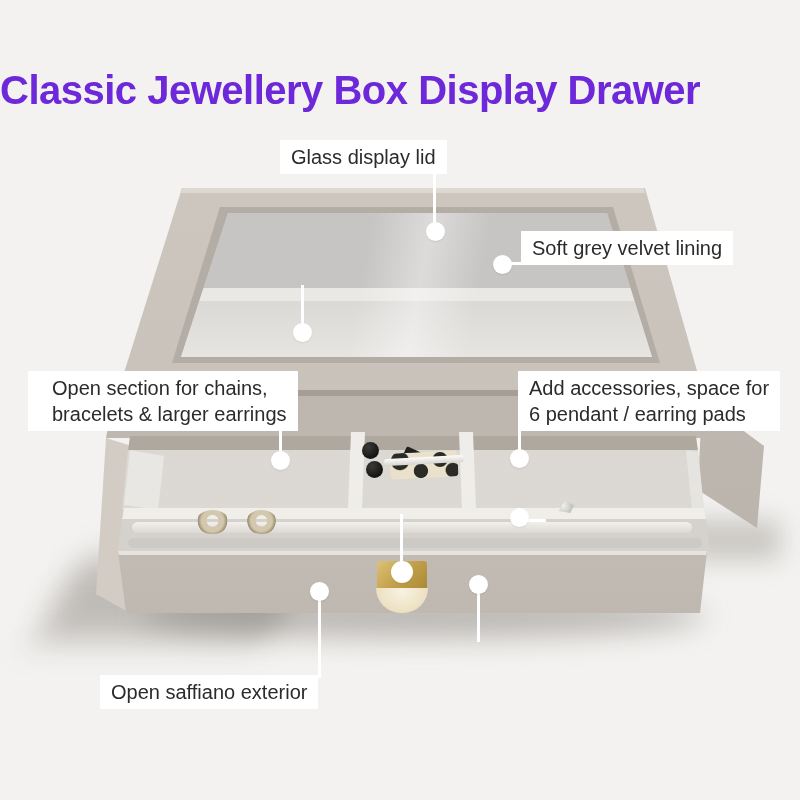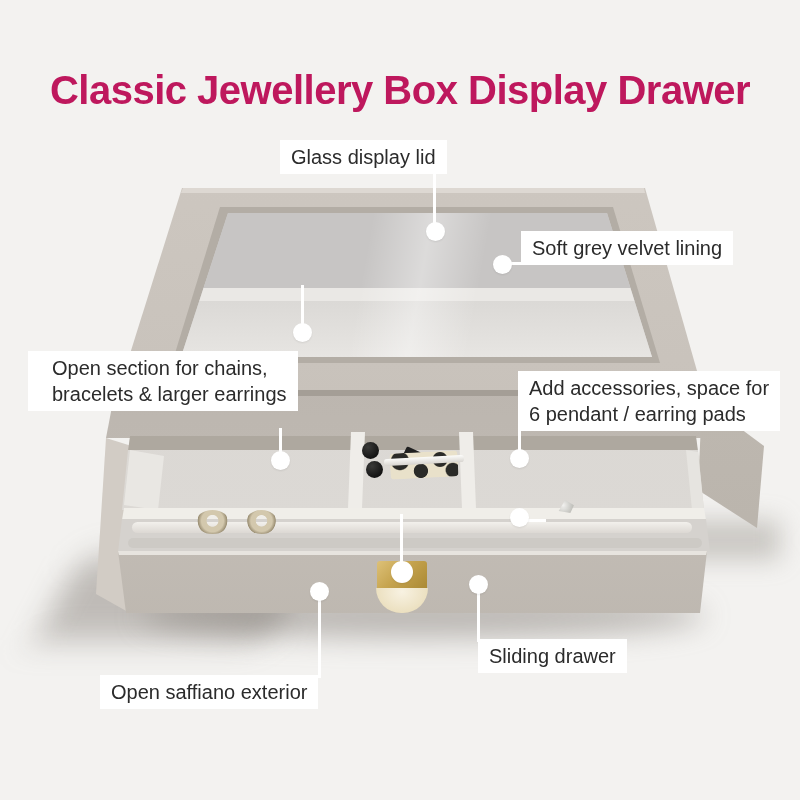--- a/index.html
+++ b/index.html
@@ -4,22 +4,22 @@
 <style>
   html,body{margin:0;padding:0;background:#e9e8e6;}
   #stage{
     position:relative;width:800px;height:800px;margin:0 auto;
     background:#f3f2f0;overflow:hidden;
     font-family:"Liberation Sans",sans-serif;
   }
   .abs{position:absolute;}
   
   #title{
-    left:0;top:68px;width:800px;text-align:center;
-    font-size:40px;font-weight:700;letter-spacing:-0.5px;color:#be185d;
+    left:0;top:68px;width:800px;text-align:left;
+    font-size:40px;font-weight:700;letter-spacing:-0.5px;color:#6d28d9;
   }
   
   .part{position:absolute;inset:0;width:800px;height:800px;}
   .hatch{
     background-image:
       repeating-linear-gradient(45deg, rgba(255,255,255,.07) 0 1px, rgba(0,0,0,0) 1px 3px),
       repeating-linear-gradient(-45deg, rgba(86,76,66,.05) 0 1px, rgba(0,0,0,0) 1px 3px);
   }
   
   #shadow-left{left:58px;top:556px;width:235px;height:84px;background:rgba(118,112,104,.42);filter:blur(16px);transform:skewX(-28deg);}
@@ -107,21 +107,21 @@
   #dot-velvet{left:493px;top:255px;}
   #dot-open{left:271px;top:451px;}
   #dot-add{left:510px;top:449px;}
   #dot-handle{left:391px;top:561px;width:22px;height:22px;}
   #dot-rings{left:510px;top:508px;}
   #dot-sliding{left:469px;top:575px;}
   #dot-taupe{left:310px;top:582px;}
   #label-glass{left:280px;top:140px;}
   #label-long{left:28px;top:225px;}
   #label-velvet{left:521px;top:231px;}
-  #label-open{left:28px;top:351px;padding-left:24px;}
+  #label-open{left:28px;top:371px;padding-left:24px;}
   #label-add{left:518px;top:371px;}
   #label-handle{left:175px;top:482px;}
   #label-rings{left:541px;top:517px;}
   #label-sliding{left:478px;top:639px;}
   #label-taupe{left:100px;top:675px;}
 </style>
 </head>
 <body>
 
 <div id="stage">
@@ -193,16 +193,15 @@
   <div class="dot" id="dot-rings"></div>
   <div class="dot" id="dot-sliding"></div>
   <div class="dot" id="dot-taupe"></div>
 
   <div class="callout" id="label-glass">Glass display lid</div>
   <div class="callout" id="label-velvet">Soft grey velvet lining</div>
   <div class="callout" id="label-open">Open section for chains,
 bracelets &amp; larger earrings</div>
   <div class="callout" id="label-add">Add accessories, space for
 6 pendant / earring pads</div>
-  <div class="callout" id="label-sliding">Sliding drawer</div>
   <div class="callout" id="label-taupe">Open saffiano exterior</div>
 
 </div>
 
 </body></html>

